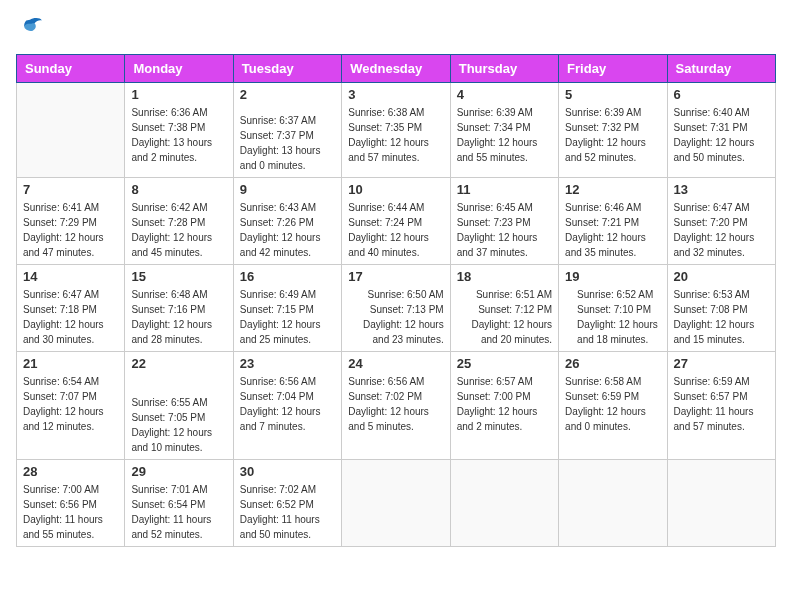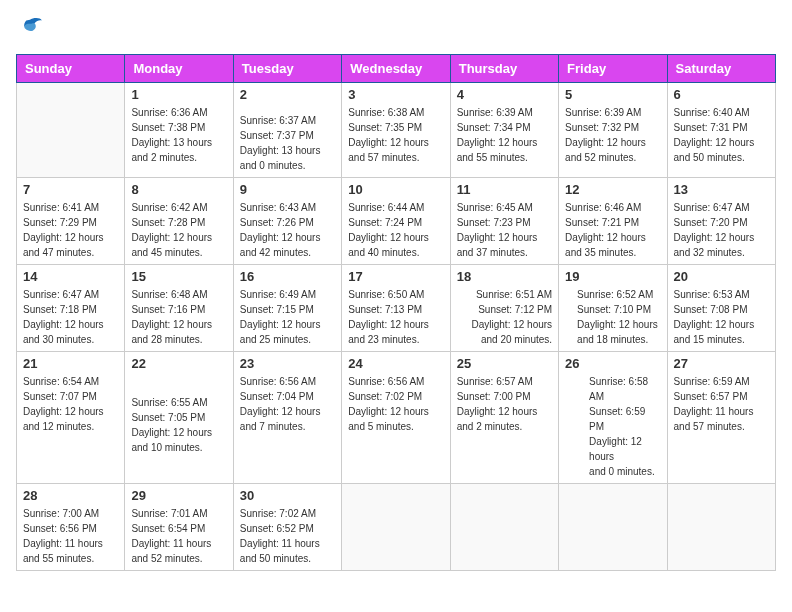--- a/index.html
+++ b/index.html
@@ -218,21 +218,21 @@
         </td>
         <td>
           <span class="day-num">16</span>
           <div class="day-info" style="white-space: pre-line;">Sunrise: 6:49 AM
 Sunset: 7:15 PM
 Daylight: 12 hours
 and 25 minutes.</div>
         </td>
         <td>
           <span class="day-num">17</span>
-          <div class="day-info" style="white-space: pre-line;">Sunrise: 6:50 AM
+          <div class="day-info" style="white-space: pre-line; text-align: right;">Sunrise: 6:50 AM
 Sunset: 7:13 PM
 Daylight: 12 hours
 and 23 minutes.</div>
         </td>
         <td>
           <span class="day-num">18</span>
           <div class="day-info" style="white-space: pre-line; text-align: right;">Sunrise: 6:51 AM
 Sunset: 7:12 PM
 Daylight: 12 hours
 and 20 minutes.</div>
@@ -283,21 +283,21 @@
         </td>
         <td>
           <span class="day-num">25</span>
           <div class="day-info" style="white-space: pre-line;">Sunrise: 6:57 AM
 Sunset: 7:00 PM
 Daylight: 12 hours
 and 2 minutes.</div>
         </td>
         <td>
           <span class="day-num">26</span>
-          <div class="day-info" style="white-space: pre-line; margin-left: 24px;">Sunrise: 6:58 AM
+          <div class="day-info" style="white-space: pre-line;">Sunrise: 6:58 AM
 Sunset: 6:59 PM
 Daylight: 12 hours
 and 0 minutes.</div>
         </td>
         <td>
           <span class="day-num">27</span>
           <div class="day-info" style="white-space: pre-line;">Sunrise: 6:59 AM
 Sunset: 6:57 PM
 Daylight: 11 hours
 and 57 minutes.</div>

